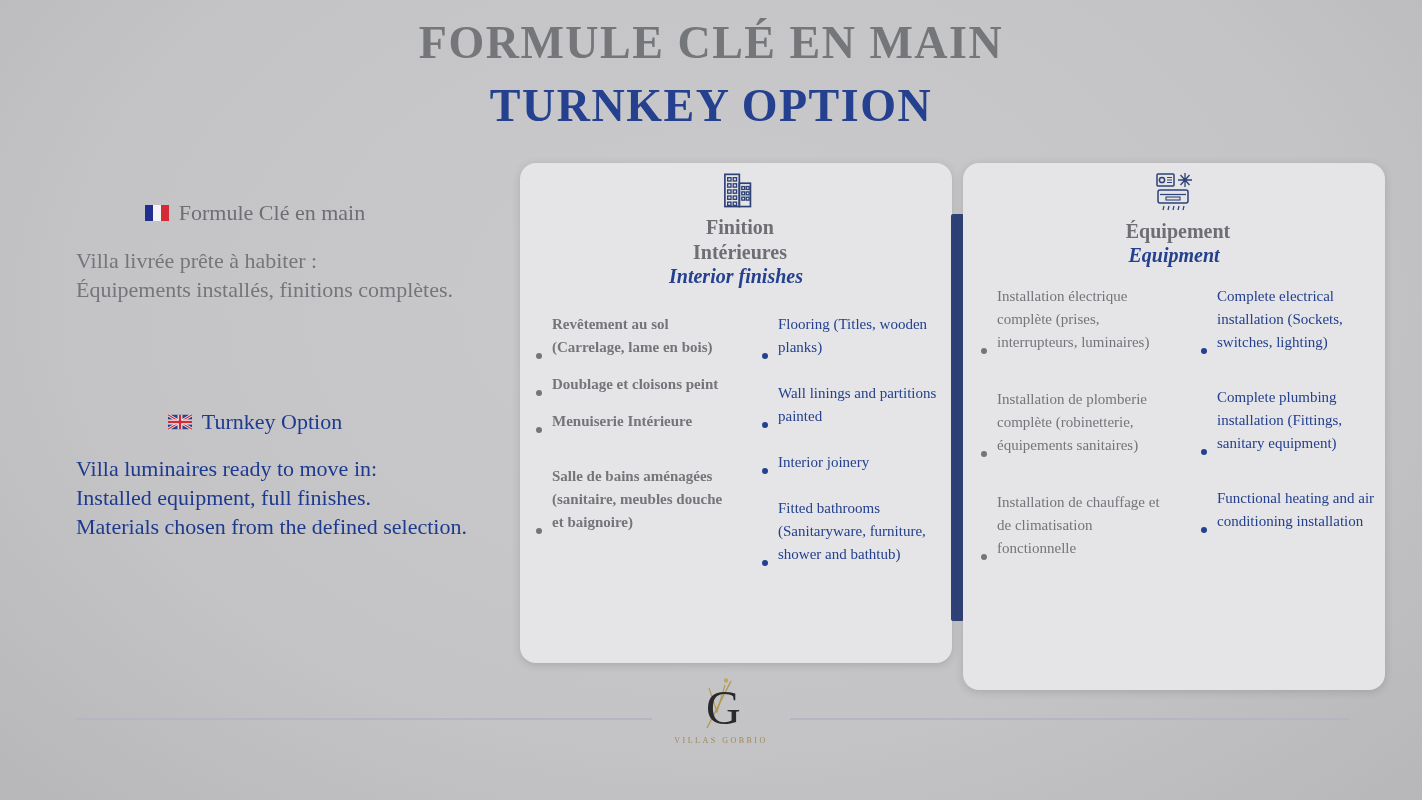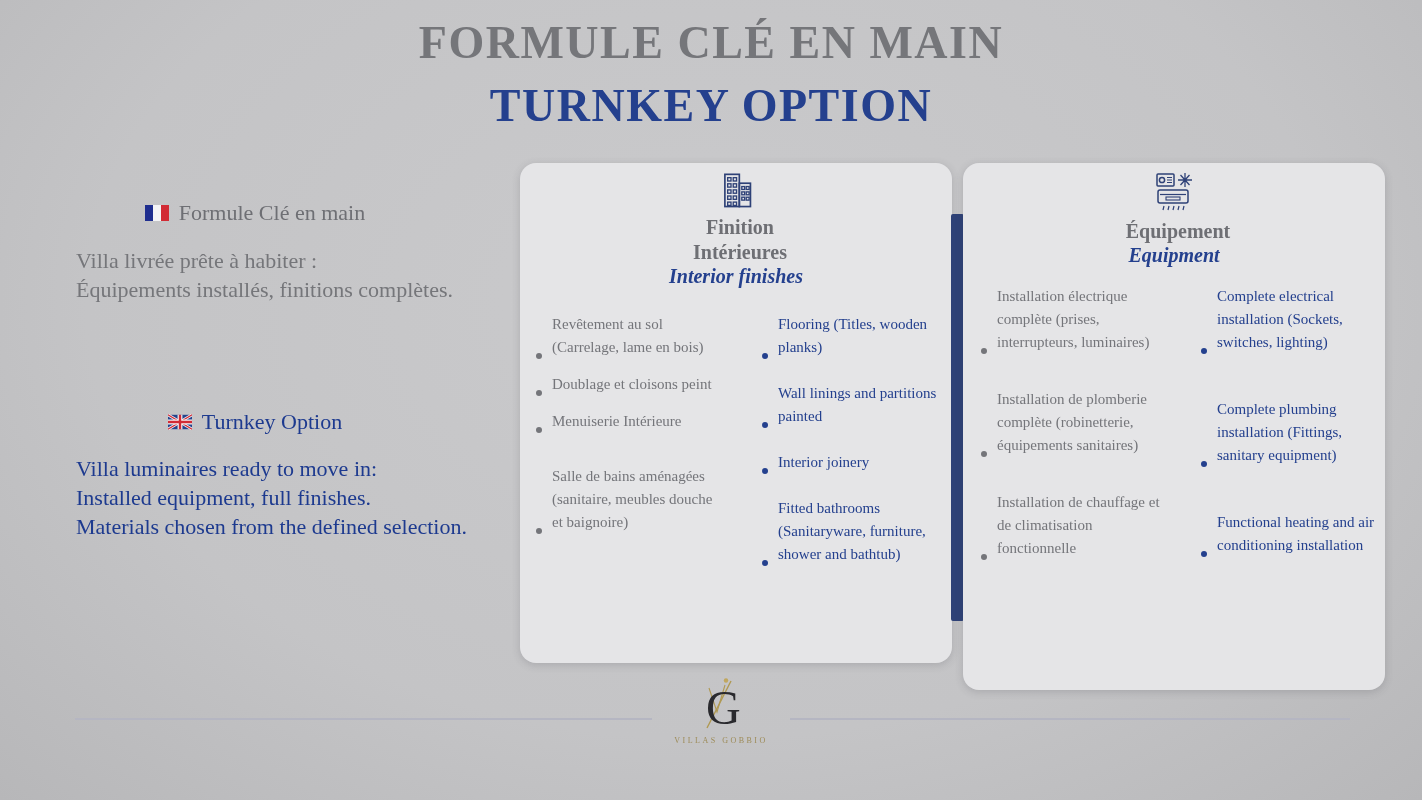--- a/index.html
+++ b/index.html
@@ -41,28 +41,28 @@
   .card-icon { display:inline-block; }
   .card-title-fr { font-size:20px; font-weight:bold; color:#6e6f74; line-height:25px;padding-left:8px; }
   .card-title-en { font-size:20px; font-weight:bold; font-style:italic; color:#24408e; }
   .card-2 .card-title-en { }
 
   
   .col { position:absolute; display:flex; flex-direction:column; }
   .c1-fr { left:16px;  top:150px; width:206px; gap:14px; }
   .c1-en { left:242px; top:150px; width:182px; gap:23px; }
   .c2-fr { left:18px;  top:122px; width:210px; gap:34px; }
-  .c2-en { left:238px; top:122px; width:180px; gap:44px; }
+  .c2-en { left:238px; top:122px; width:180px; gap:32px; }
   .bullet { display:flex; font-size:15px; line-height:23px;align-items:flex-end; }
   .col-gray .bullet { color:#74757a; }
   .col-blue .bullet { color:#24408e; }
   .dot { flex:none; width:6px; height:6px; border-radius:50%; margin:8px 10px 0 0; }
   .col-gray .dot { background:#74757a; }
   .col-blue .dot { background:#24408e; }
-  .c1-fr .btext { max-width:172px; }
+  .c1-fr .btext { max-width:172px;font-weight:bold; }
   .c1-en .btext { max-width:166px; }
   .c2-fr .btext { max-width:178px; }
   .c2-en .btext { max-width:164px; }
 
   
   .vbar { left:951px; top:214px; width:13px; height:407px; background:#2e4177; border-radius:2px; }
 
   
   .rule { top:718px; height:2px; background:#b5b6c2; }
   .rule-left  { left:75px;  width:577px; }

